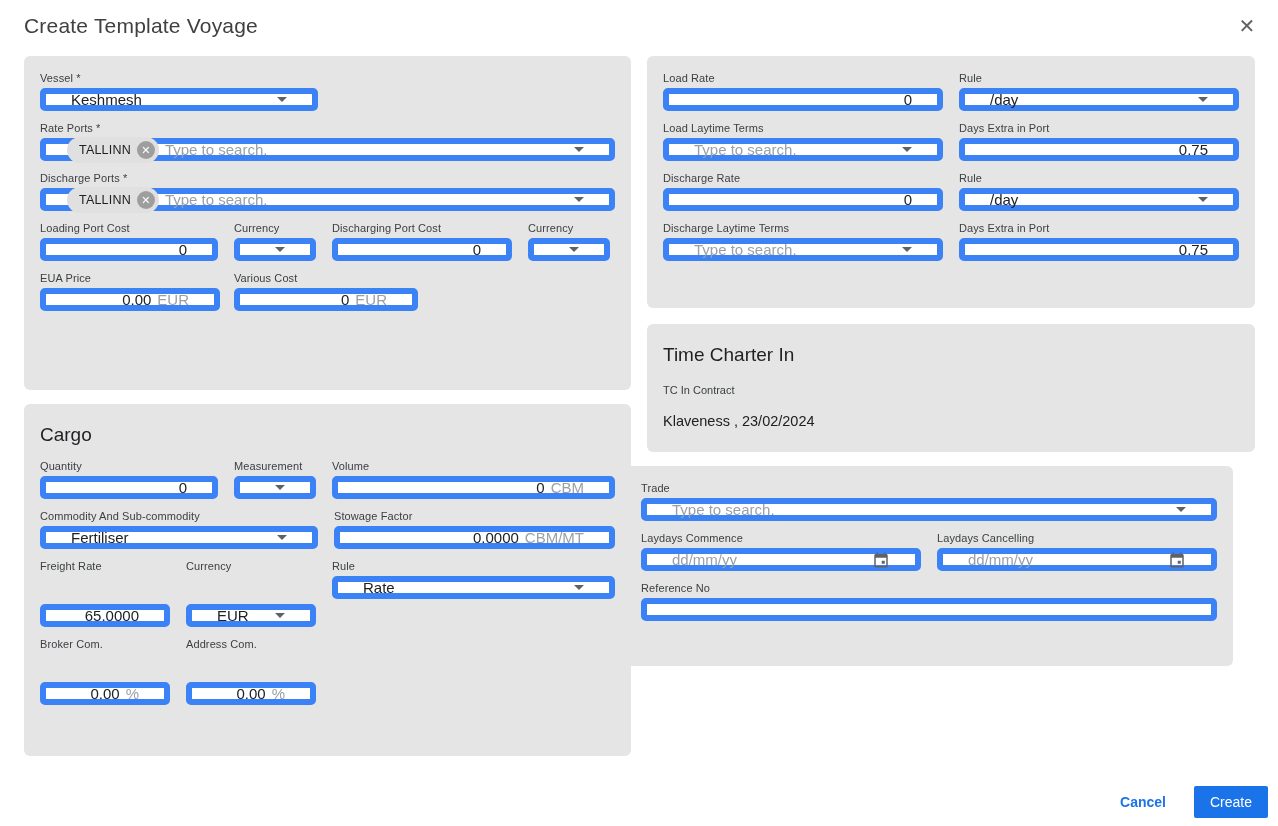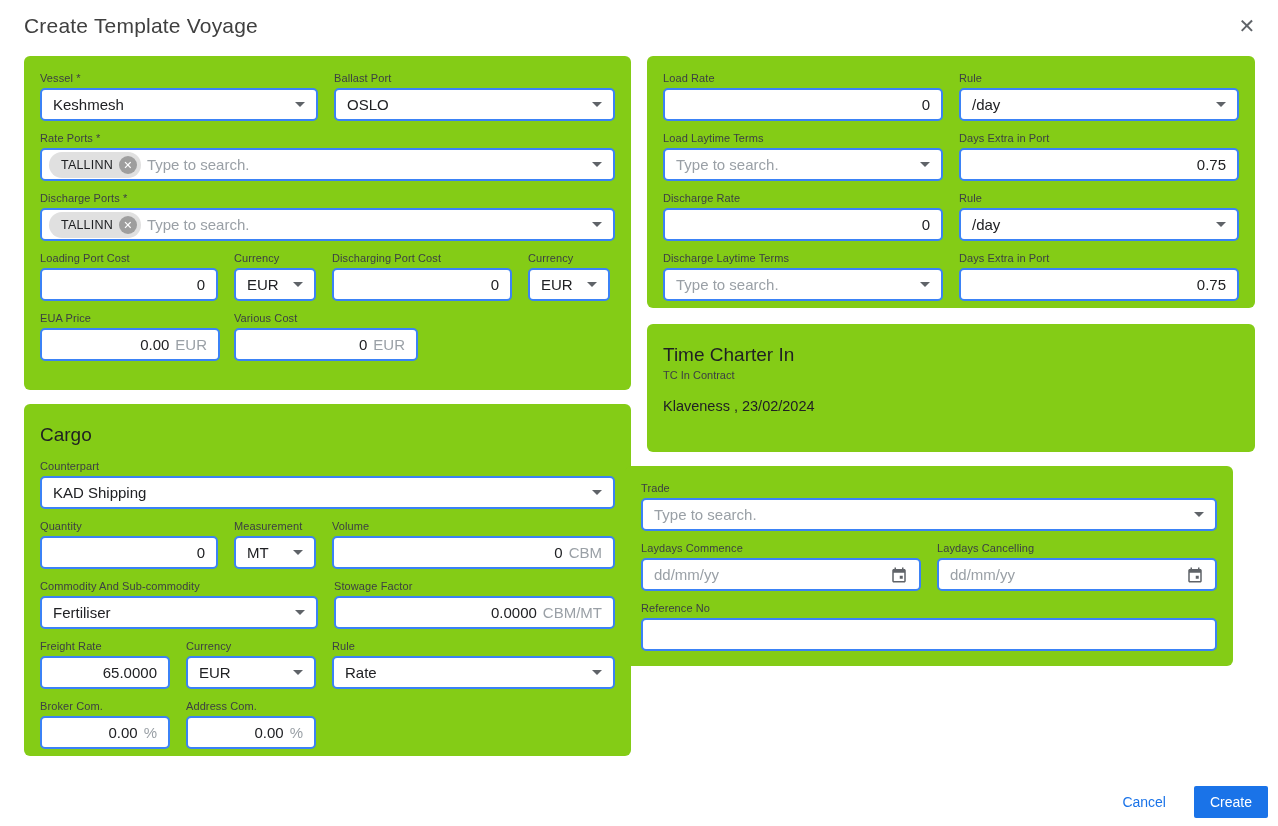--- a/index.html
+++ b/index.html
@@ -16,21 +16,21 @@
     font-size: 21px; font-weight: 500; color: #404040;
     letter-spacing: .2px;
   }
   .close-btn {
     position: absolute; right: 19px; top: 14px;
     font-size: 20px; color: #5f6368; cursor: pointer;
     width: 24px; height: 24px; line-height: 24px; text-align: center;
   }
   .panel {
     position: absolute;
-    background: #84cc16;
+    background: #e5e5e5;
     border-radius: 6px;
     padding: 16px;
   }
   #panel-voyage { left: 24px;  top: 56px;  width: 607px; height: 334px; }
   #panel-cargo  { left: 24px;  top: 404px; width: 607px; height: 352px; }
   #panel-rates  { left: 647px; top: 56px;  width: 608px; height: 252px; }
   #panel-tc     { left: 647px; top: 324px; width: 608px; height: 128px; }
   #panel-trade  { left: 625px; top: 466px; width: 608px; height: 200px; }
 
   .section-title { font-size: 19px; font-weight: 400; color: #1f2023; margin: 4px 0 14px 0; }
@@ -41,31 +41,31 @@
   .field .lbl {
     font-size: 11px; color: #3c4043; margin-bottom: 4px;
     white-space: nowrap; letter-spacing: .1px;
   }
   .grow { flex: 1 1 auto; min-width: 0; }
   .w278 { width: 278px; flex: 0 0 278px; }
   .w178 { width: 178px; flex: 0 0 178px; }
   .w82  { width: 82px;  flex: 0 0 82px; }
   .w180 { width: 180px; flex: 0 0 180px; }
   .w184 { width: 184px; flex: 0 0 184px; }
-  .w130 { width: 130px; flex: 0 0 130px; }
+  .w130 { width: 130px; flex: 0 0 130px; gap: 28px; }
   .half { flex: 1 1 0; min-width: 0; }
 
   .box {
-    height: 33px;
+    height: 23px;
     background: #ffffff;
-    border: 2px solid #3b82f6;
+    border: 6px solid #3b82f6;
     border-radius: 5px;
     display: flex;
     align-items: center;
-    padding: 0 11px;
+    padding: 0 25px;
     font-size: 15px;
     color: #202124;
     gap: 6px;
   }
   .box .val { flex: 1 1 auto; min-width: 0; white-space: nowrap; overflow: hidden; }
   .box .val.right { text-align: right; }
   .box .unit { color: #9aa0a6; font-size: 15px; flex: 0 0 auto; }
   .box .ph { color: #9aa0a6; flex: 1 1 auto; white-space: nowrap; overflow: hidden; }
   .caret {
     flex: 0 0 auto;
@@ -88,29 +88,29 @@
     margin-left: -4px;
   }
   .chip .chip-x {
     width: 18px; height: 18px; border-radius: 50%;
     background: #9e9e9e; color: #ffffff;
     font-size: 11px; line-height: 18px; text-align: center;
     margin-left: 6px; cursor: pointer;
   }
   .cal-icon { flex: 0 0 auto; display: inline-flex; }
 
-  .tc-label { font-size: 11px; color: #3c4043; margin: 3px 0 0 0; }
+  .tc-label { font-size: 11px; color: #3c4043; margin: 18px 0 0 0; }
   .tc-value { font-size: 14.5px; color: #202124; margin: 17px 0 4px 0; }
 
   .footer {
     position: absolute; right: 10px; bottom: 8px;
     display: flex; align-items: center; gap: 8px;
   }
   .cancel-btn {
-    color: #1a73e8; font-size: 14px; font-weight: 400;
+    color: #1a73e8; font-size: 14px; font-weight: 700;
     padding: 8px 20px; border-radius: 4px; cursor: pointer;
     background: transparent; border: none;
   }
   .create-btn {
     background: #1a73e8; color: #ffffff;
     font-size: 14px; font-weight: 500;
     padding: 0 16px; height: 32px; line-height: 32px;
     border: none; border-radius: 2px; cursor: pointer;
     min-width: 63px; text-align: center;
   }
@@ -123,27 +123,20 @@
 
 <div class="panel" id="panel-voyage">
   <div class="row">
     <div class="field w278">
       <span class="lbl">Vessel *</span>
       <div class="box">
         <span class="val">Keshmesh</span>
         <span class="caret"></span>
       </div>
     </div>
-    <div class="field grow">
-      <span class="lbl">Ballast Port</span>
-      <div class="box">
-        <span class="val">OSLO</span>
-        <span class="caret"></span>
-      </div>
-    </div>
   </div>
 
   <div class="row">
     <div class="field grow">
       <span class="lbl">Rate Ports *</span>
       <div class="box">
         <span class="chip">
           <span>TALLINN</span>
           <span class="chip-x">✕</span>
         </span>
@@ -210,29 +203,20 @@
         <span class="val right">0</span>
         <span class="unit">EUR</span>
       </div>
     </div>
   </div>
 </div>
 
 <div class="panel" id="panel-cargo">
   <div class="section-title">Cargo</div>
 
-  <div class="row">
-    <div class="field grow">
-      <span class="lbl">Counterpart</span>
-      <div class="box">
-        <span class="val">KAD Shipping</span>
-        <span class="caret"></span>
-      </div>
-    </div>
-  </div>
 
   <div class="row">
     <div class="field w178">
       <span class="lbl">Quantity</span>
       <div class="box">
         <span class="val right">0</span>
       </div>
     </div>
     <div class="field w82">
       <span class="lbl">Measurement</span>

